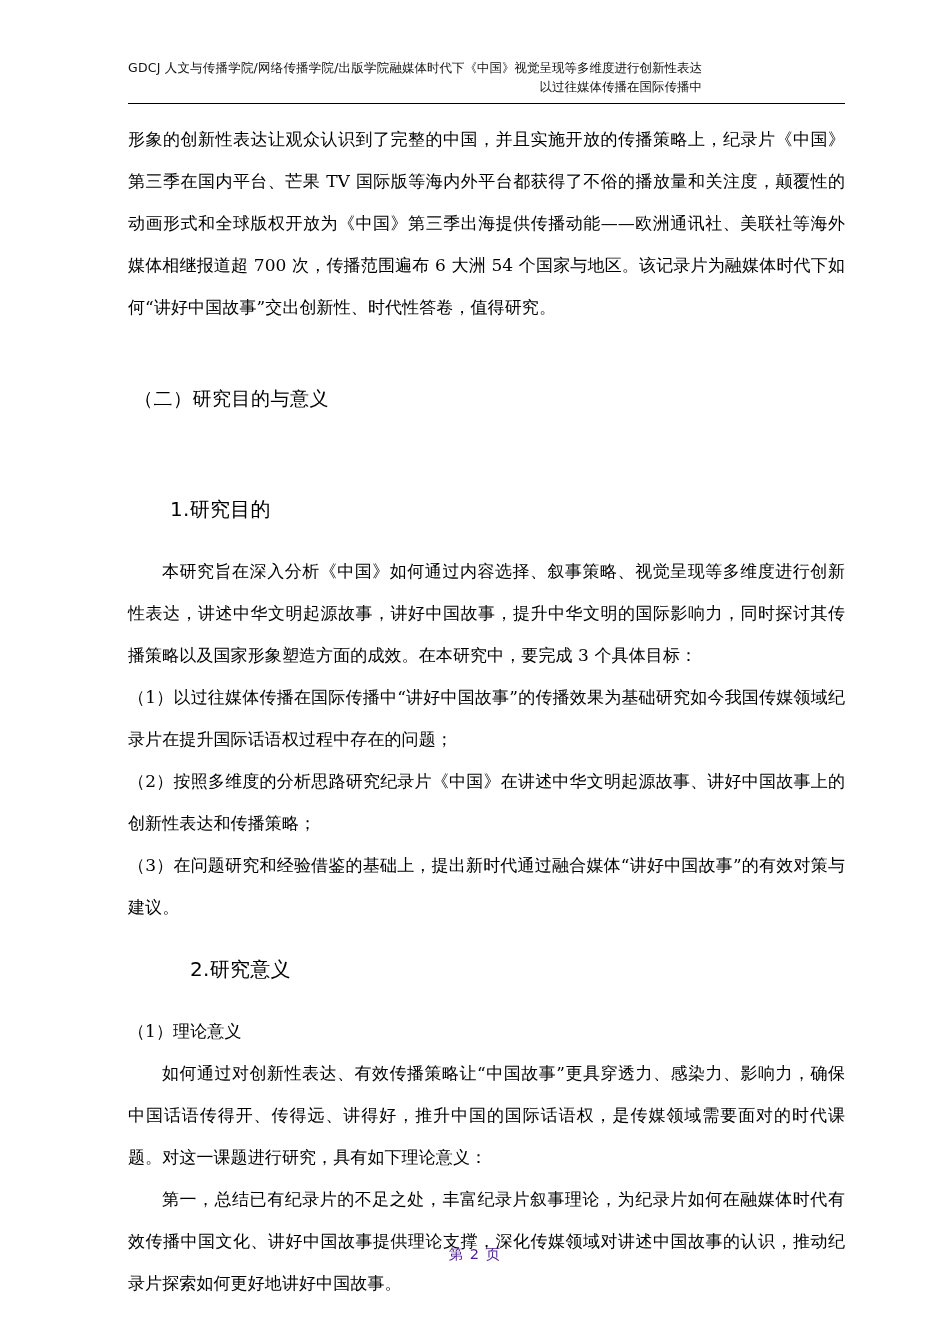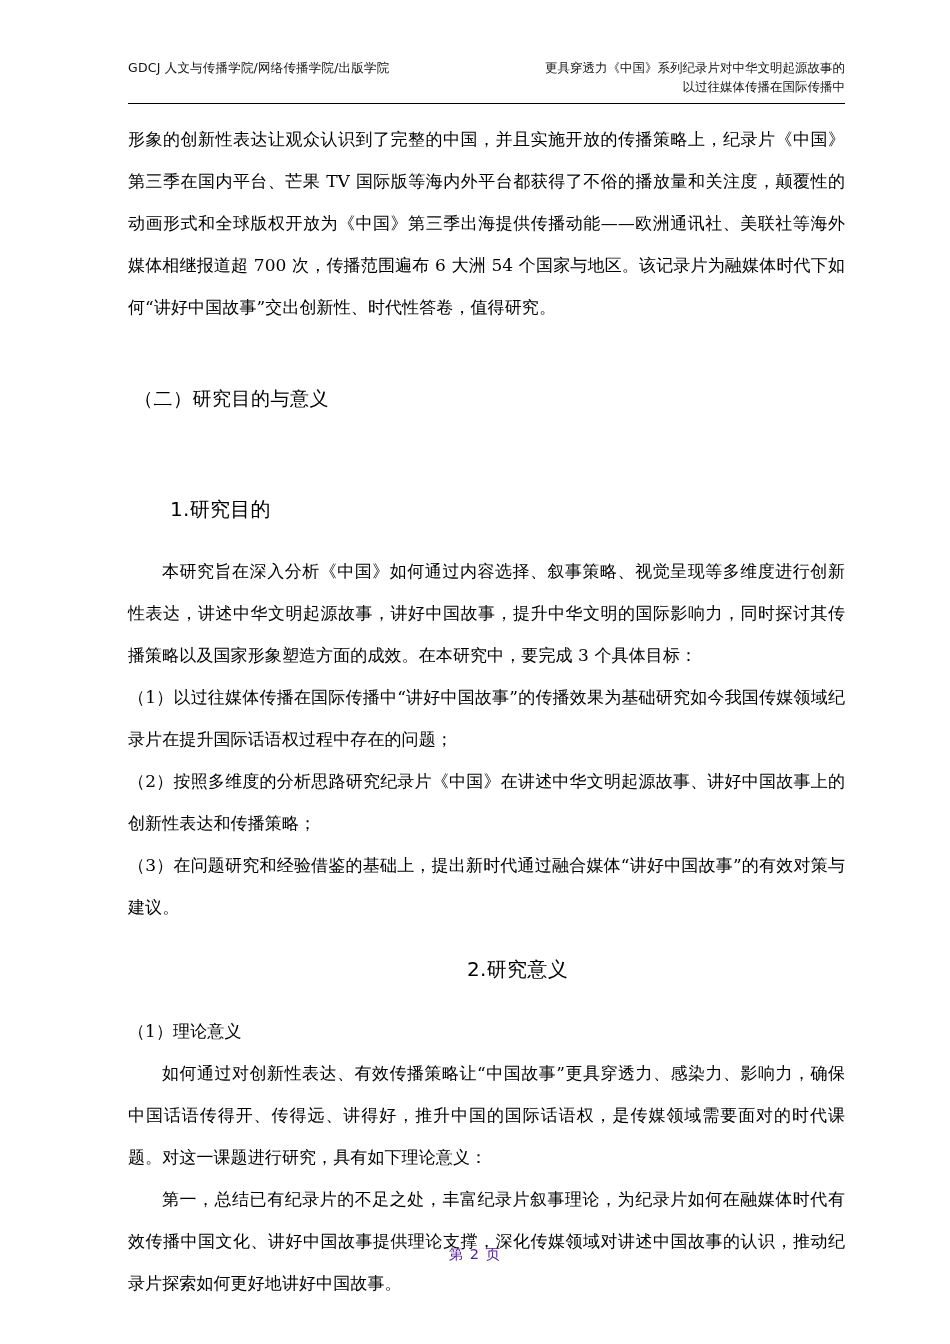--- a/index.html
+++ b/index.html
@@ -21,21 +21,20 @@
   }
 
   
   .page-header {
     position: absolute;
     left: 128px;
     top: 58px;
     width: 717px;
     display: flex;
     align-items: flex-start;
-    justify-content: space-between;
   }
   .header-left {
     font-family: "DejaVu Sans", "Liberation Sans", sans-serif;
     font-size: 12.5px;
     line-height: 19px;
     white-space: nowrap;
     letter-spacing: 0.2px;
     color: #111111;
   }
   .header-right {
@@ -88,21 +87,21 @@
     margin: 0;
     font-family: "DejaVu Sans", "Liberation Sans", sans-serif;
     font-size: 20px;
     font-weight: normal;
     line-height: 42px;
     letter-spacing: 0.3px;
   }
   .gap-lg { height: 42px; }
   .gap-sm { height: 20px; }
   .indent-h3-a { padding-left: 42px; }
-  .indent-h3-b { padding-left: 62px; text-align: center; }
+  .indent-h3-b { padding-left: 62px; }
 
   
   .page-footer {
     position: absolute;
     left: 0;
     top: 1245px;
     width: 950px;
     text-align: center;
     font-family: "DejaVu Sans", "Liberation Sans", sans-serif;
     font-size: 14.5px;
@@ -111,21 +110,21 @@
   }
 </style>
 </head>
 <body>
 
 <div class="page">
 
   <div class="page-header">
     <div class="header-left">GDCJ 人文与传播学院/网络传播学院/出版学院</div>
     <div class="header-right">
-      <div>更具穿透力《中国》系列纪录片对中华文明起源故事的</div>
+      <div>融媒体时代下《中国》视觉呈现等多维度进行创新性表达</div>
       <div>以过往媒体传播在国际传播中</div>
     </div>
   </div>
   <div class="header-rule"></div>
 
   <div class="content">
 
     <p class="body-text">形象的创新性表达让观众认识到了完整的中国，并且实施开放的传播策略上，纪录片《中国》第三季在国内平台、芒果 TV 国际版等海内外平台都获得了不俗的播放量和关注度，颠覆性的动画形式和全球版权开放为《中国》第三季出海提供传播动能——欧洲通讯社、美联社等海外媒体相继报道超 700 次，传播范围遍布 6 大洲 54 个国家与地区。该记录片为融媒体时代下如何“讲好中国故事”交出创新性、时代性答卷，值得研究。</p>
 
     <div class="gap-lg"></div>

